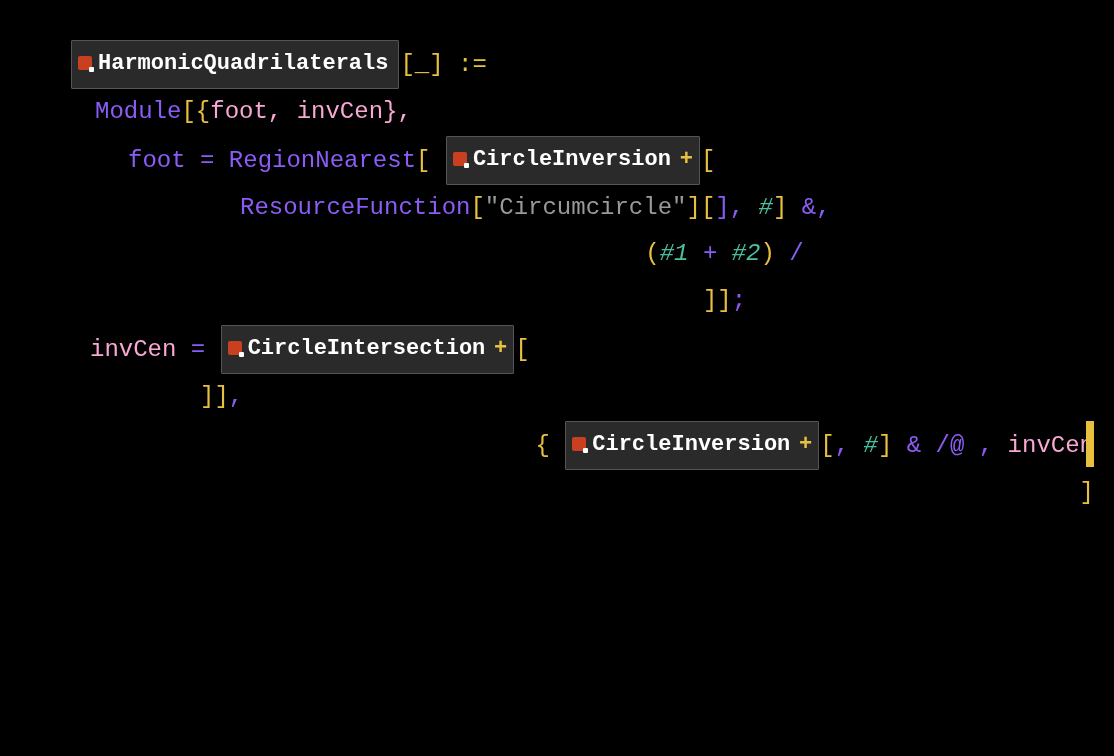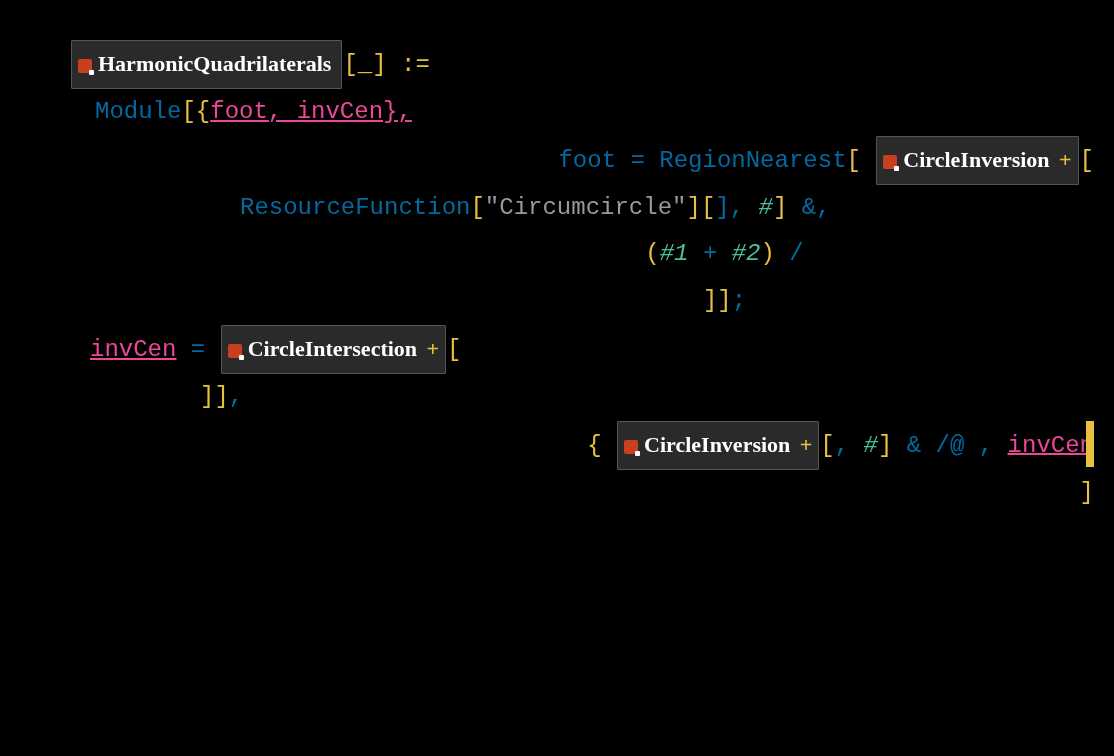--- a/index.html
+++ b/index.html
@@ -17,42 +17,42 @@
       padding: 40px 20px;
       overflow: hidden;
     }
     .line {
       white-space: nowrap;
       line-height: 1.95;
       position: relative;
     }
     .indent1 { padding-left: 50px; }
     .indent2 { padding-left: 75px; }
-    .indent3 { padding-left: 108px; text-align: right; }
+    .indent3 { padding-left: 108px; }
     .indent4 { padding-left: 145px; text-align: right; }
     .indent5 { padding-left: 180px; }
     .indent6 { padding-left: 220px; }
     .indent7 { padding-left: 335px; text-align: center; }
     .indent1b { padding-left: 70px; }
     
-    .white { color: #0369a1; }
+    .white { color: #8b5cf6; }
     .yellow { color: #e8c040; }
-    .green { color: #ec4899; text-decoration: underline; }
+    .green { color: #f9a8d4; }
     .slot { color: #4bc0a0; font-style: italic; }
     .gray { color: #999; }
     
     .resbox {
       display: inline-block;
       background: #2a2a2a;
       border: 1px solid #555;
       border-radius: 1px;
       padding: 2px 10px 2px 6px;
       vertical-align: middle;
       margin: 0 1px;
-      font-family: Liberation Serif, serif;
+      font-family: Liberation Mono, monospace;
       font-size: 22px;
       font-weight: bold;
     }
     .resbox .bullet {
       display: inline-block;
       width: 14px;
       height: 14px;
       background: #c94020;
       border-radius: 2px;
       margin-right: 6px;

